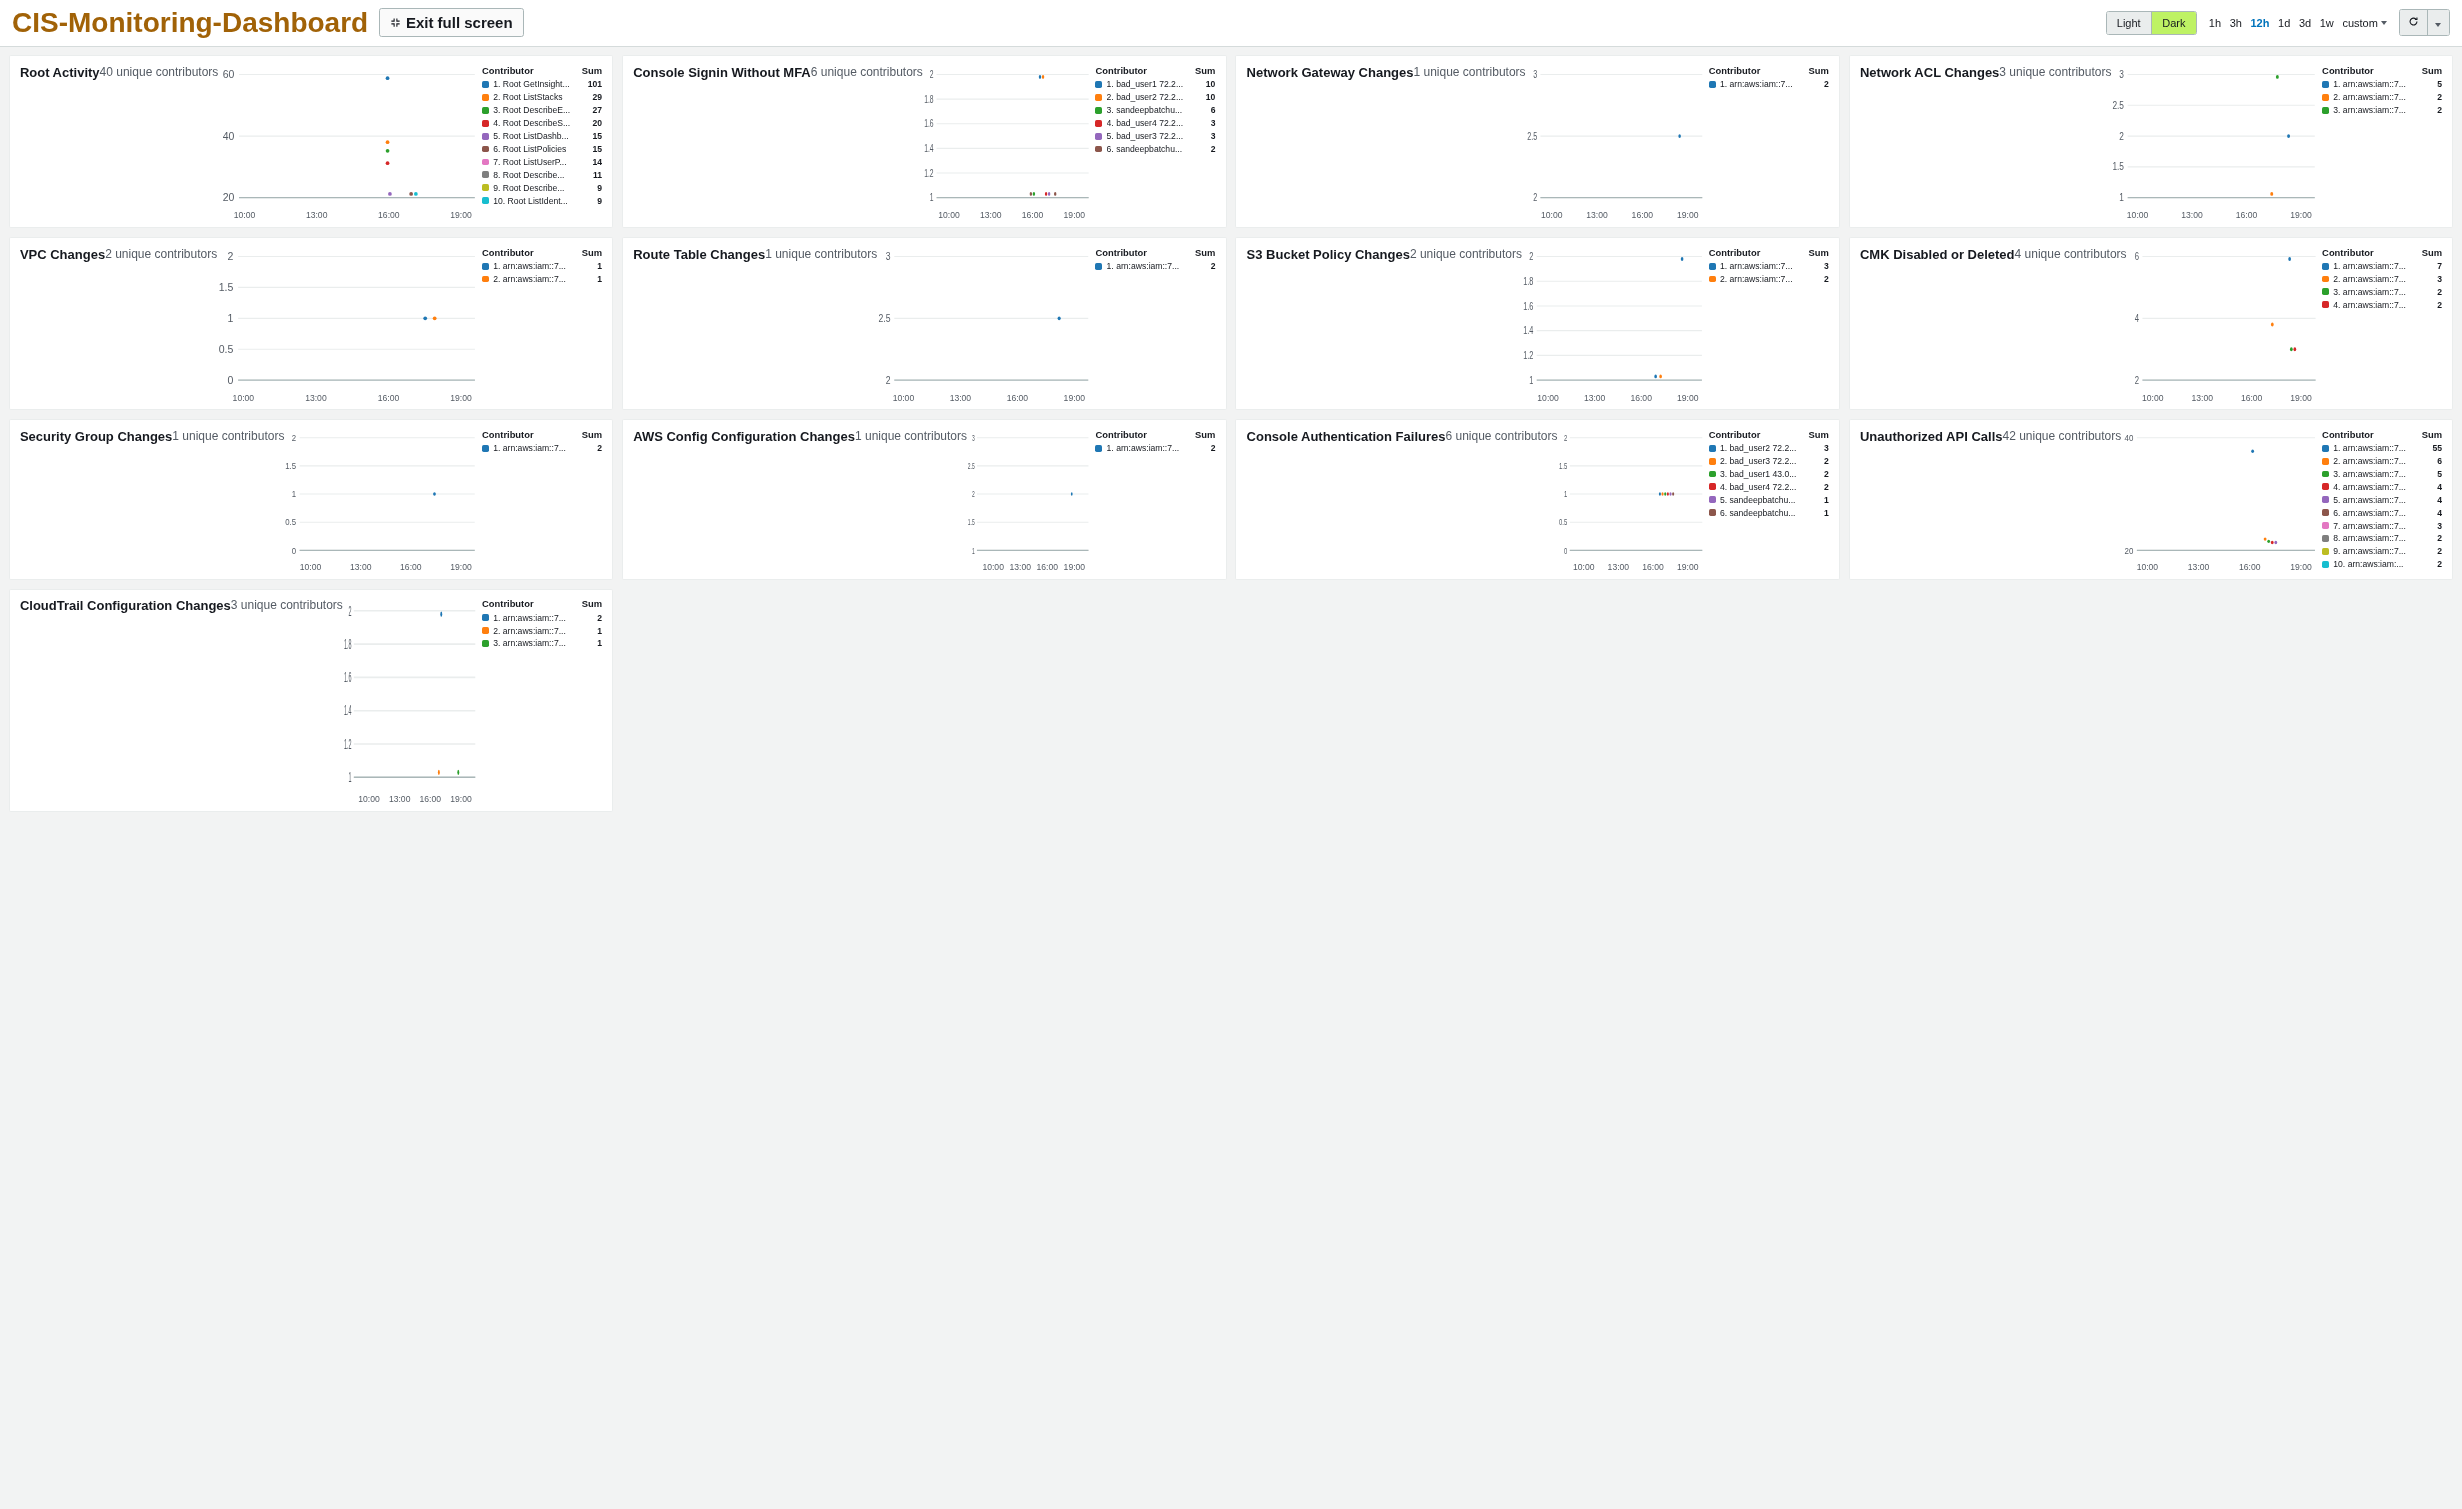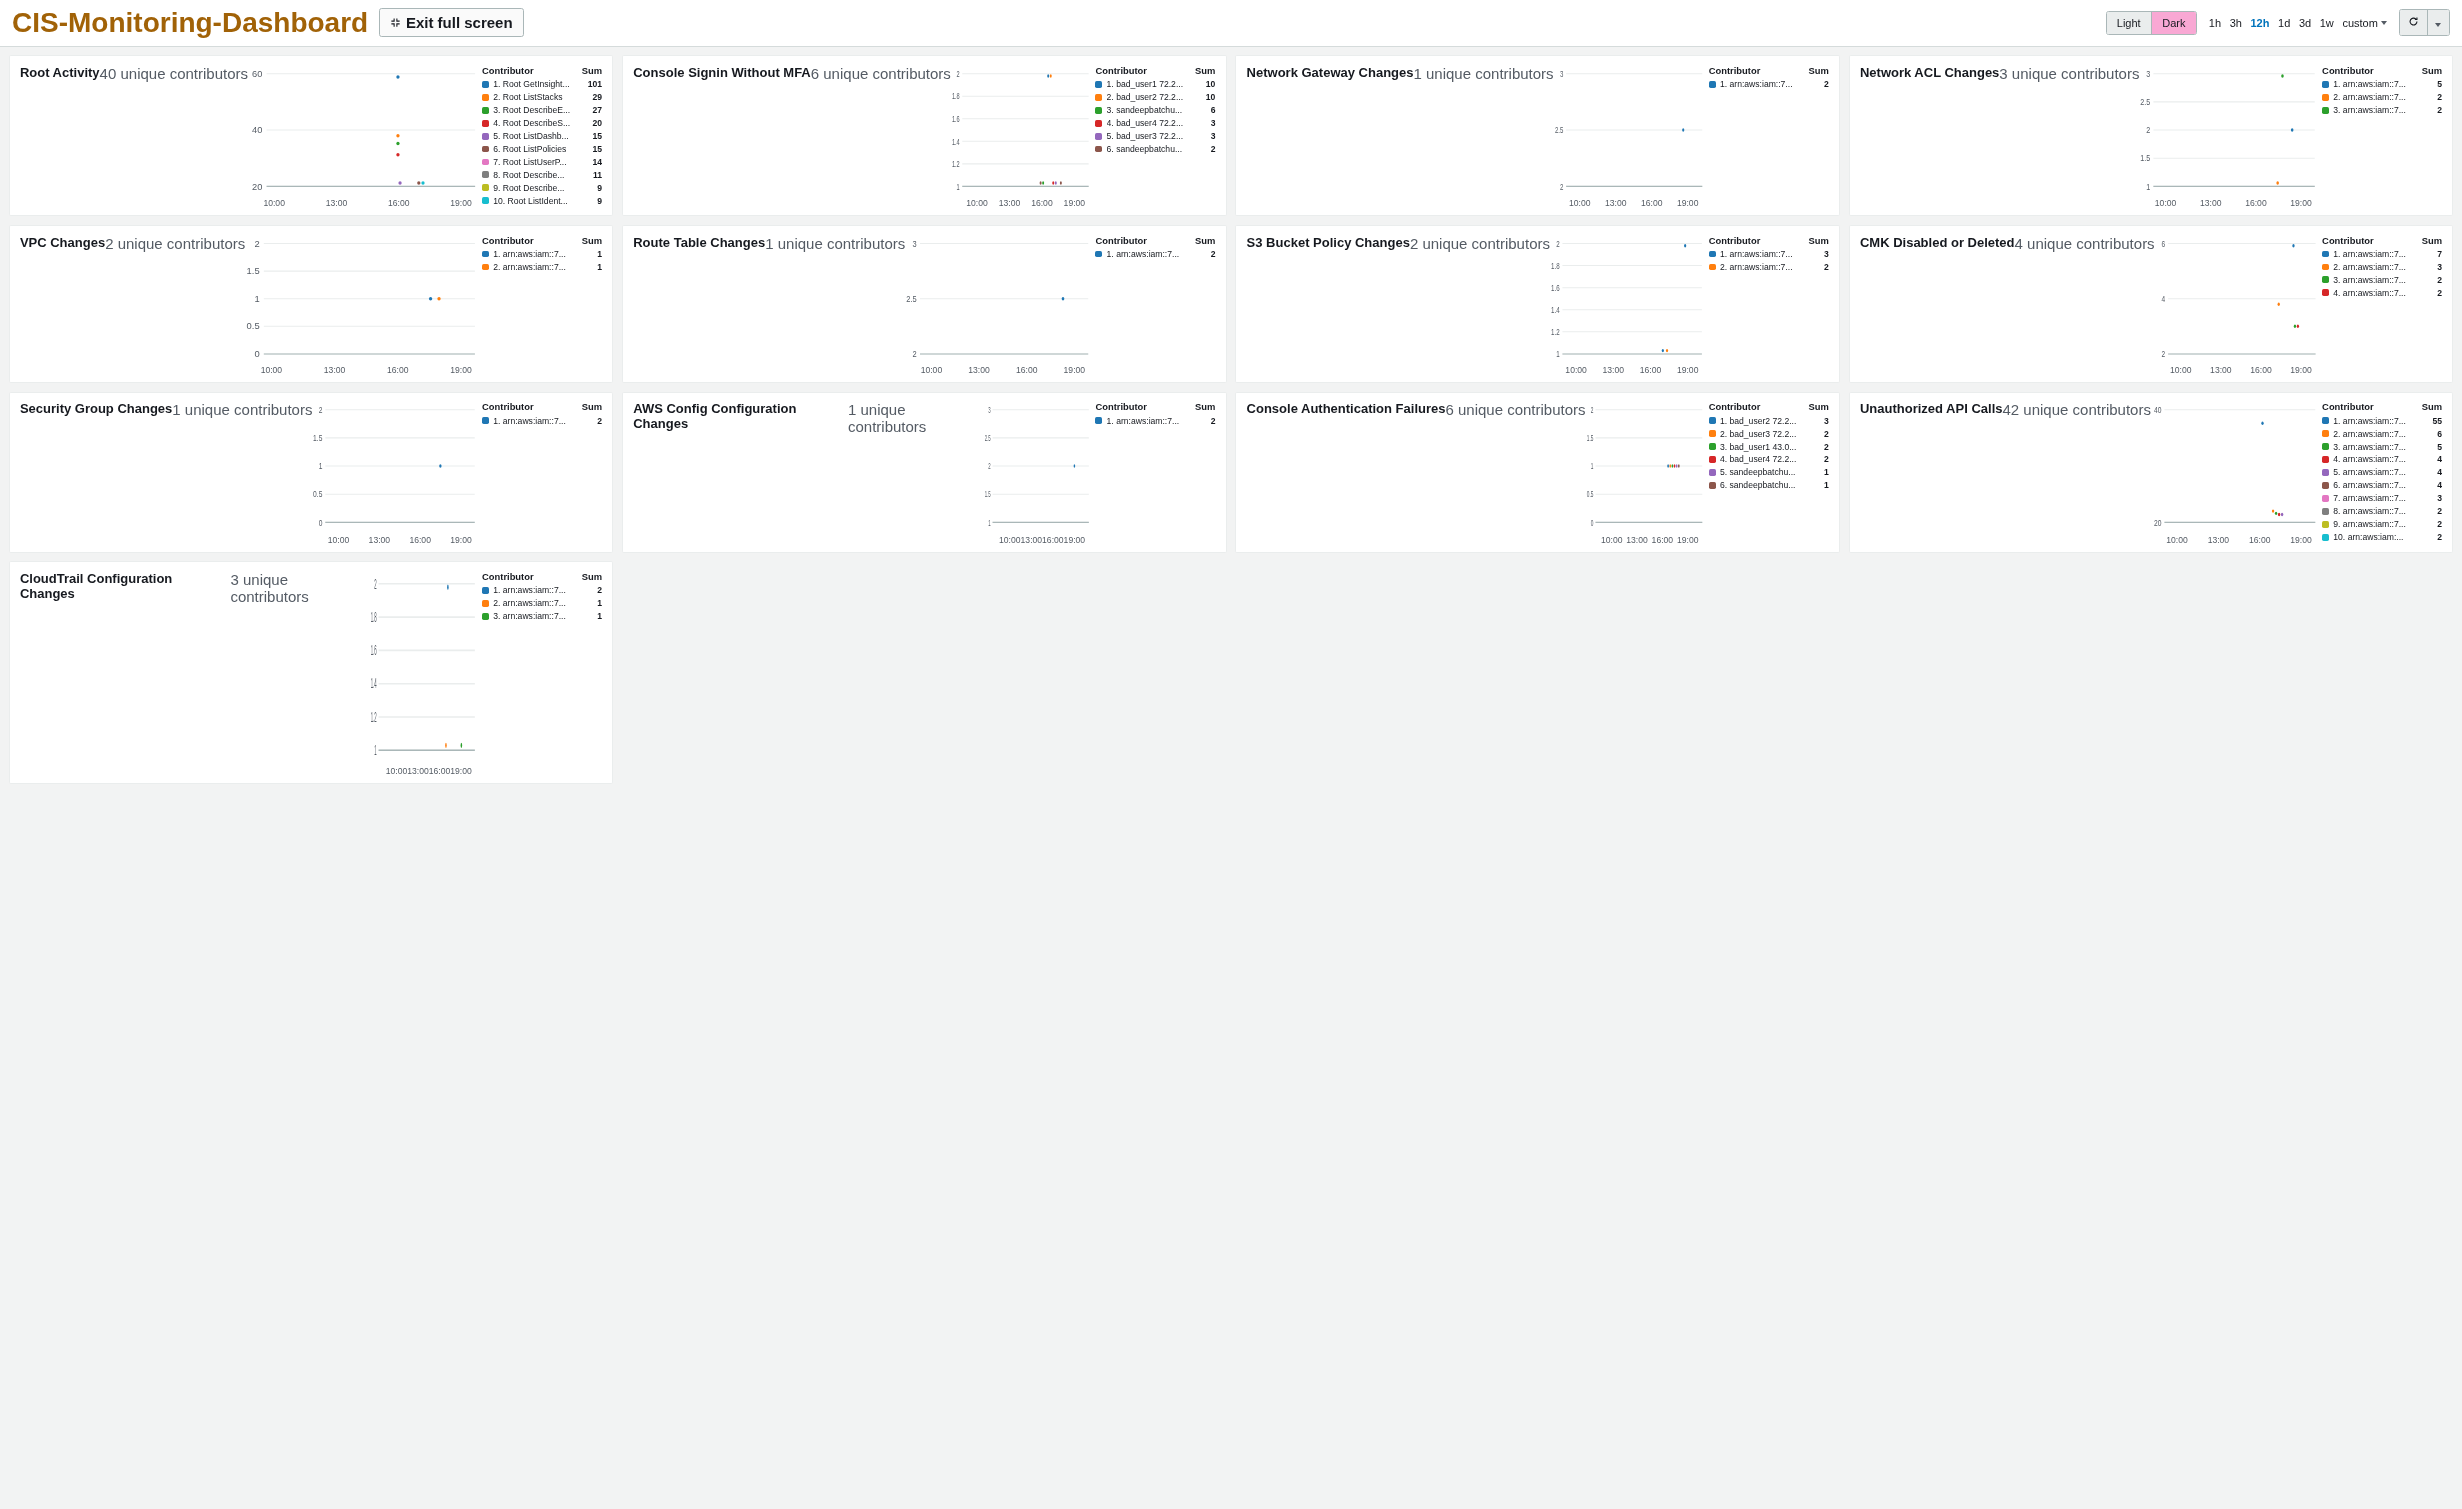--- a/index.html
+++ b/index.html
@@ -3,34 +3,34 @@
 <meta charset="utf-8">
 <style>
 * { box-sizing: border-box; margin: 0; padding: 0; }
 body { font-family: -apple-system, BlinkMacSystemFont, "Segoe UI", Helvetica, Arial, sans-serif; background: #f2f3f3; color: #16191f; font-size: 11px; }
 .header { display: flex; align-items: center; justify-content: space-between; padding: 6.9px 12px; background: #fff; border-bottom: 0.9px solid #d5dbdb; }
 .header-left { display: flex; align-items: center; gap: 10.3px; }
 .dash-title { font-size: 28px; font-weight: 700; color: #a16207; }
 .exit-btn { display: inline-flex; align-items: center; gap: 5.1px; border: 0.9px solid #aab7b8; background: #fafafa; border-radius: 2.6px; padding: 5.1px 10.3px; font-size: 15px; cursor: pointer; color: #16191f; font-weight: 700; }
 .header-right { display: flex; align-items: center; gap: 12px; }
 .theme-toggle { display: inline-flex; border: 0.9px solid #aab7b8; border-radius: 2.6px; overflow: hidden; }
-.theme-toggle button { border: none; background: #f9a8d4; padding: 5.1px 10.3px; font-size: 11px; cursor: pointer; color: #16191f; }
+.theme-toggle button { border: none; background: #bef264; padding: 5.1px 10.3px; font-size: 11px; cursor: pointer; color: #16191f; }
 .theme-toggle button.active { background: #eaeded; }
 .theme-toggle button + button { border-left: 0.9px solid #aab7b8; }
 .ranges { display: flex; gap: 8.6px; font-size: 11px; }
 .ranges span { cursor: pointer; color: #16191f; }
 .ranges span.active { color: #0073bb; font-weight: 700; }
 .custom-wrap { display:inline-flex; align-items:center; gap:3.4px; cursor:pointer; }
 .refresh-group { display: inline-flex; border: 0.9px solid #aab7b8; border-radius: 2.6px; overflow: hidden; }
 .refresh-group button { border: none; background: #eaeded; padding: 5.1px 7.7px; cursor: pointer; }
 .refresh-group button + button { border-left: 0.9px solid #aab7b8; }
 .grid { display: grid; grid-template-columns: repeat(4, 1fr); gap: 8.6px; padding: 8.6px; }
 .card { background: #fff; border: 0.9px solid #eaeded; border-radius: 1.7px; padding: 8.6px 10.3px 6.9px 10.3px; display: flex; flex-direction: row; }
 .card-title { font-size: 13px; font-weight: 700; margin-bottom: 3.4px; }
-.subtitle { font-size: 15px; color: #545b64; margin-bottom: 5.1px; }
+.subtitle { font-size: 12px; color: #545b64; margin-bottom: 5.1px; }
 .card-body { display: flex; gap: 6.9px; flex: 1; min-height: 0; }
 .chart-area { flex: 1 1 auto; min-width: 0; display: flex; flex-direction: column; }
 .plot { flex: 1; position: relative; }
 .x-axis { display: flex; justify-content: space-between; font-size: 8.6px; color: #545b64; padding: 3.4px 3.4px 0 15.4px; }
 .legend { flex: 0 0 120px; font-size: 8.6px; }
 .legend-hdr { display: flex; justify-content: space-between; font-weight: 700; color: #16191f; margin-bottom: 3.4px; font-size: 9.4px; }
 .legend-row { display: flex; align-items: center; gap: 4.3px; margin-bottom: 2.6px; line-height: 1.2; }
 .swatch { width: 6.9px; height: 6.9px; border-radius: 1.7px; flex: 0 0 6.9px; }
 .legend-label { color: #16191f; flex: 1; white-space: nowrap; overflow: hidden; text-overflow: ellipsis; }
 .legend-sum { font-weight: 700; color: #16191f; }

